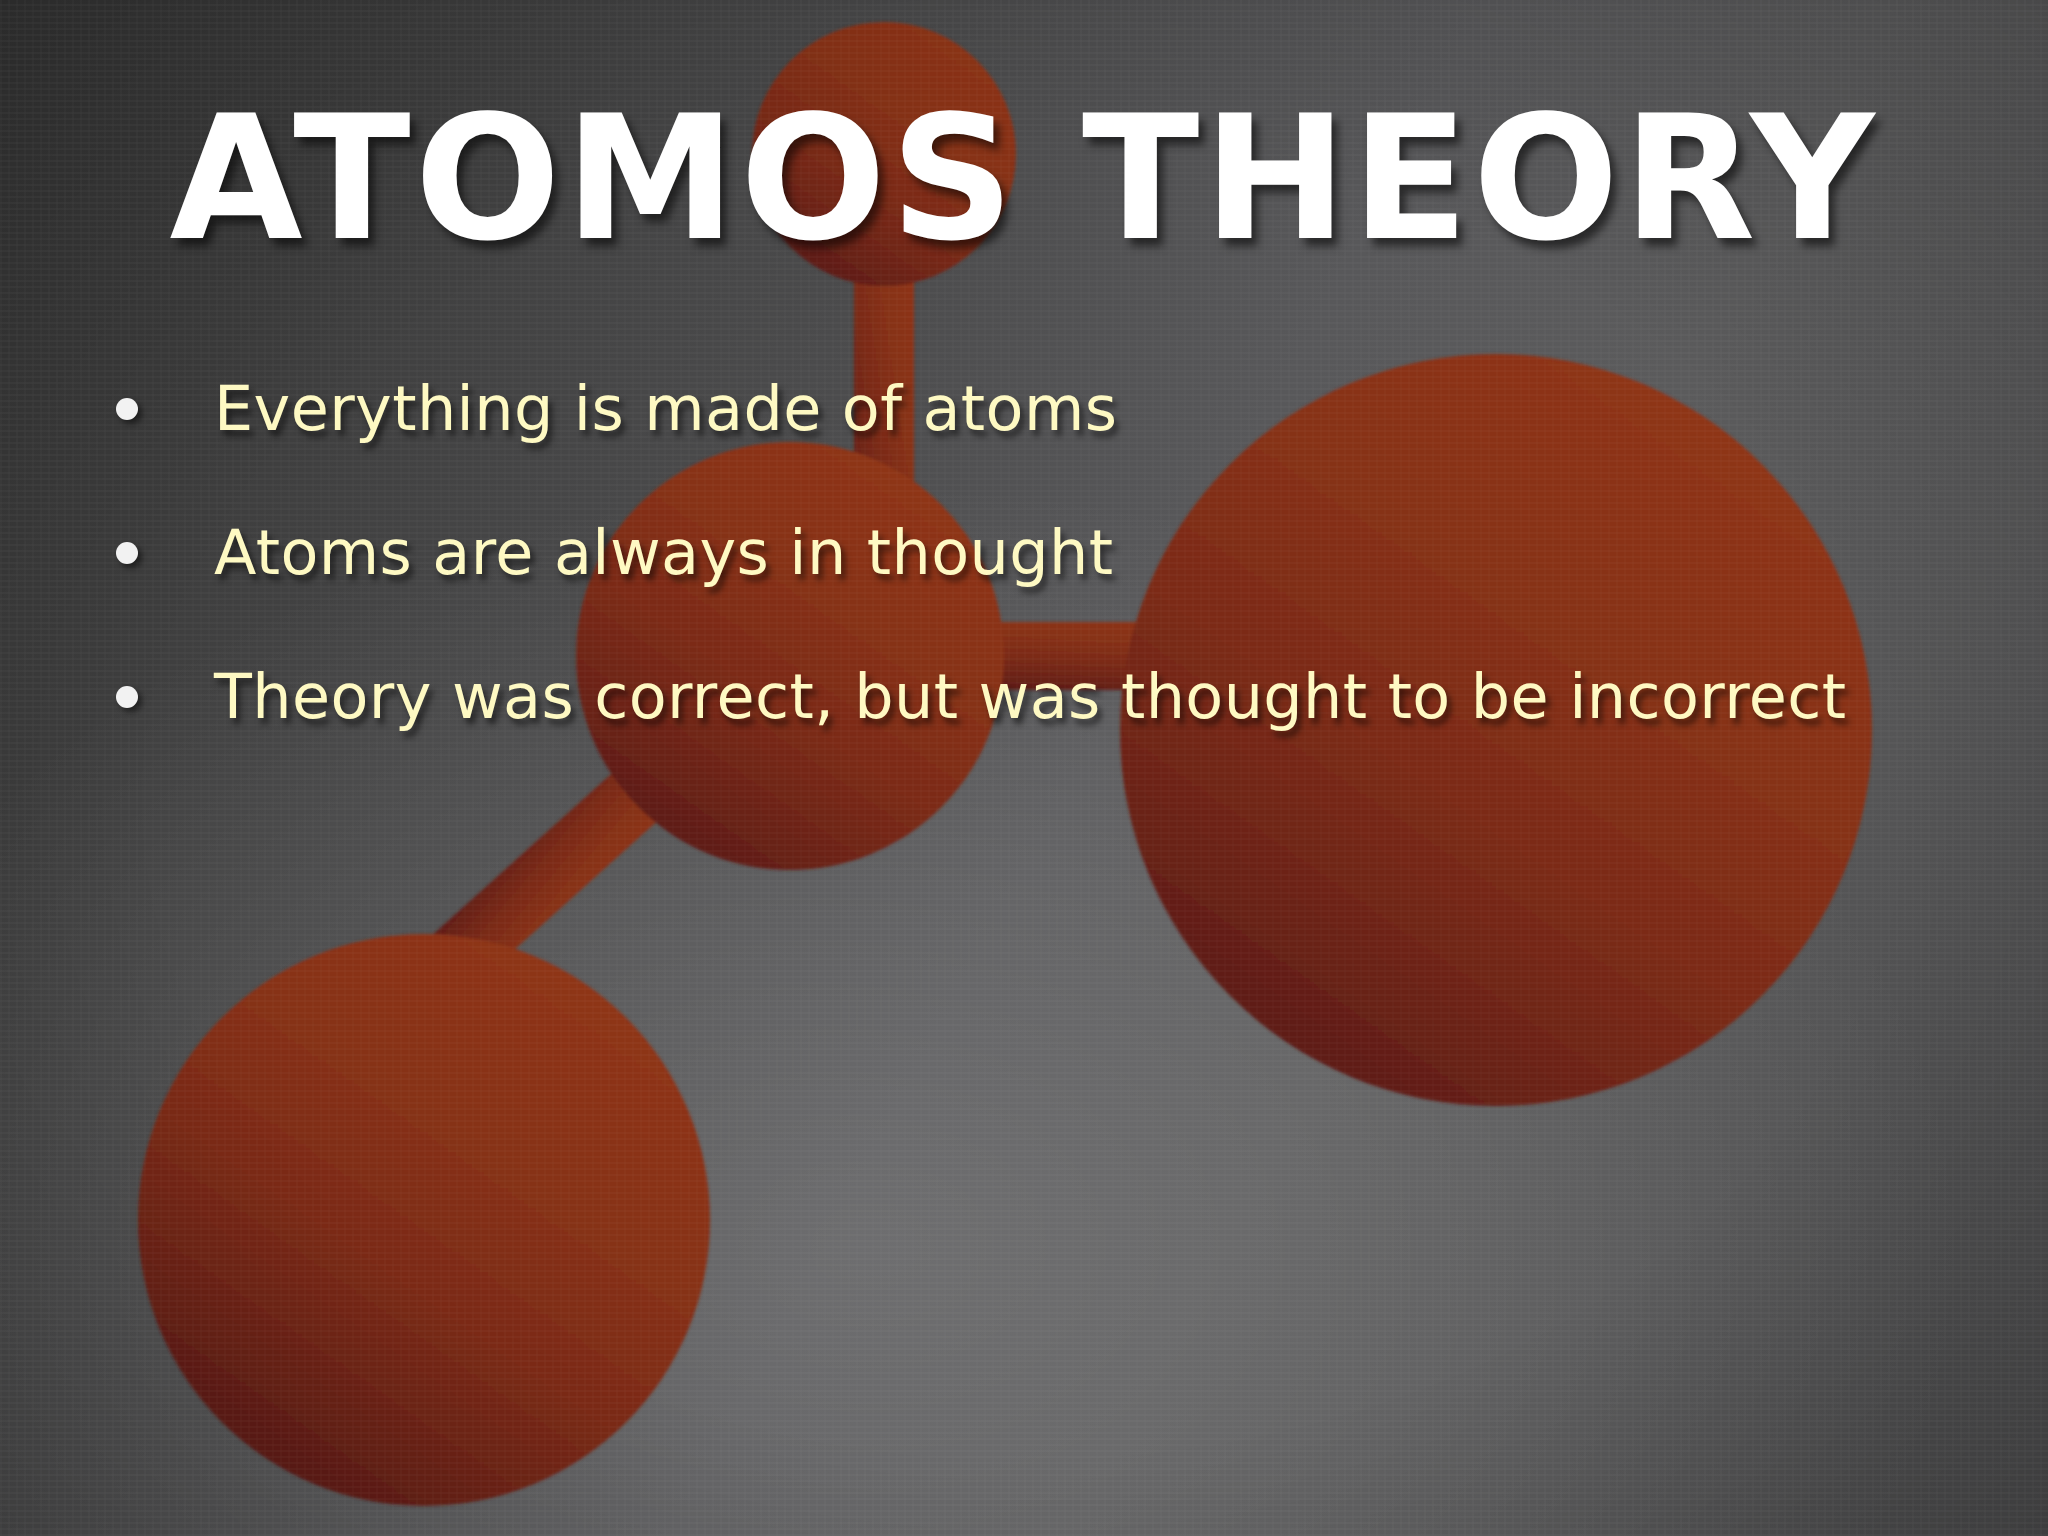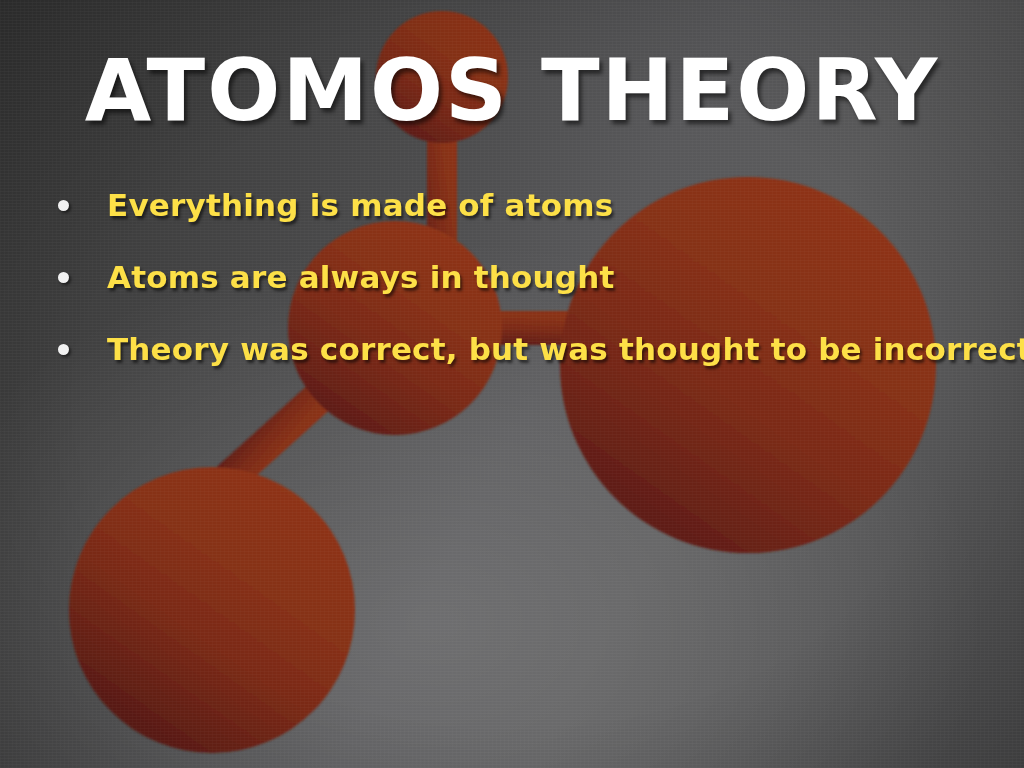--- a/index.html
+++ b/index.html
@@ -108,23 +108,23 @@
     width: 11px;
     height: 11px;
     border-radius: 50%;
     background: #f2f2f2;
     margin-right: 38px;
     position: relative;
     top: -5px;
     box-shadow: 2px 2px 3px rgba(0,0,0,0.5);
   }
   .bullet-text {
-    color: #fde047;
+    color: #fef9c3;
     font-family: "DejaVu Sans", sans-serif;
-    font-weight: 700;
+    font-weight: 400;
     font-size: 31px;
     line-height: 38px;
     letter-spacing: 0.2px;
     text-shadow: 2px 3px 3px rgba(0,0,0,0.55);
     white-space: nowrap;
   }
 </style>
 </head>
 <body>
 

